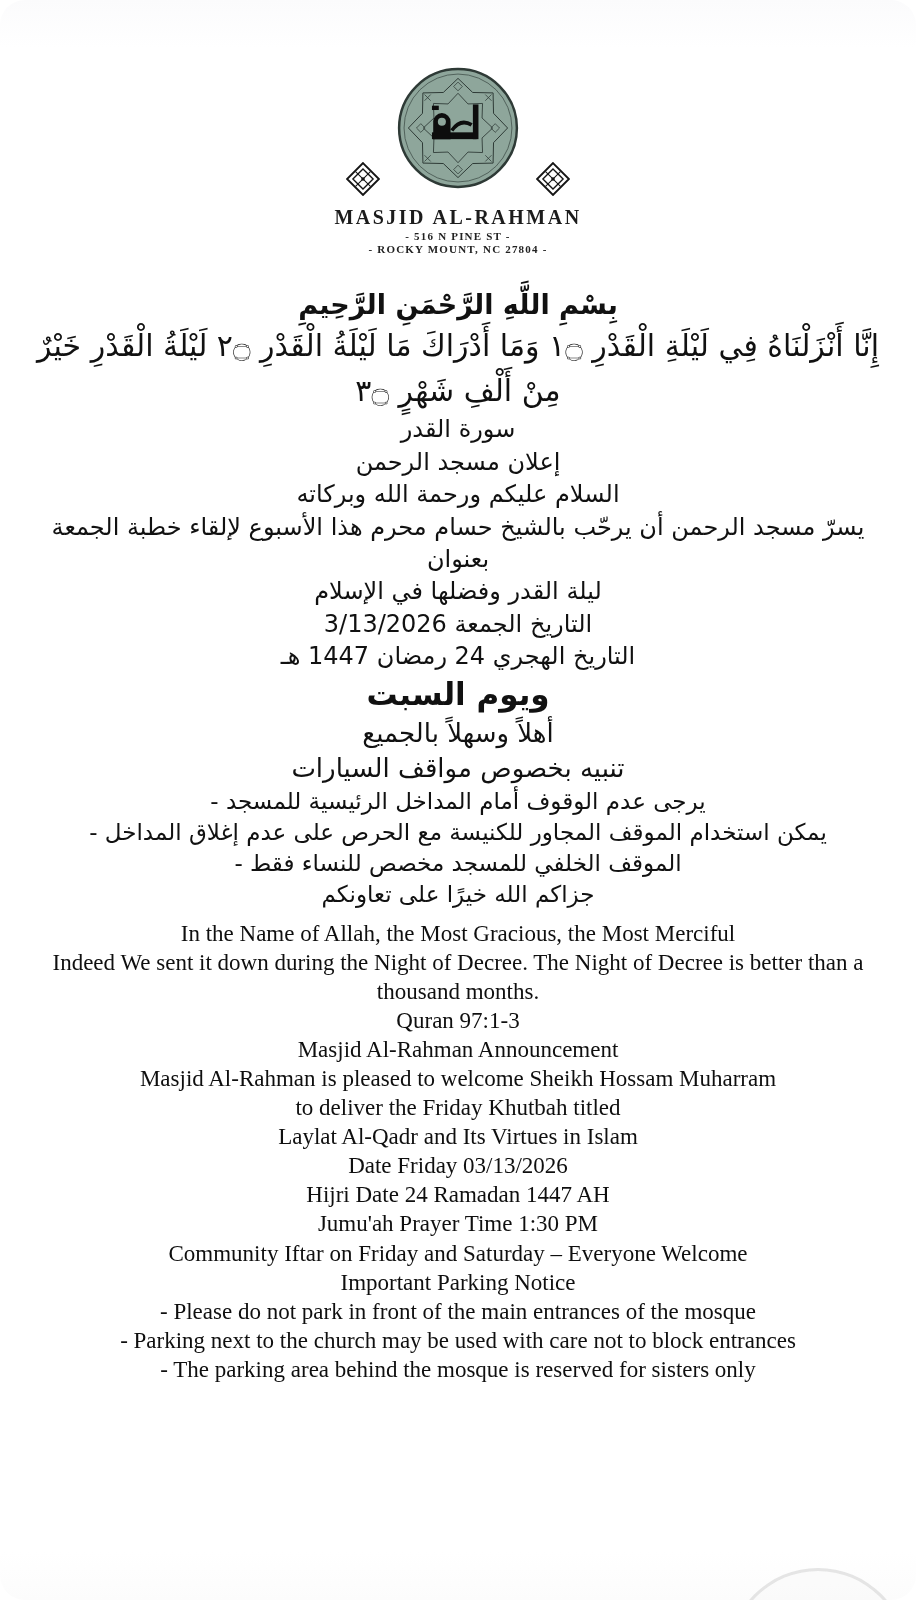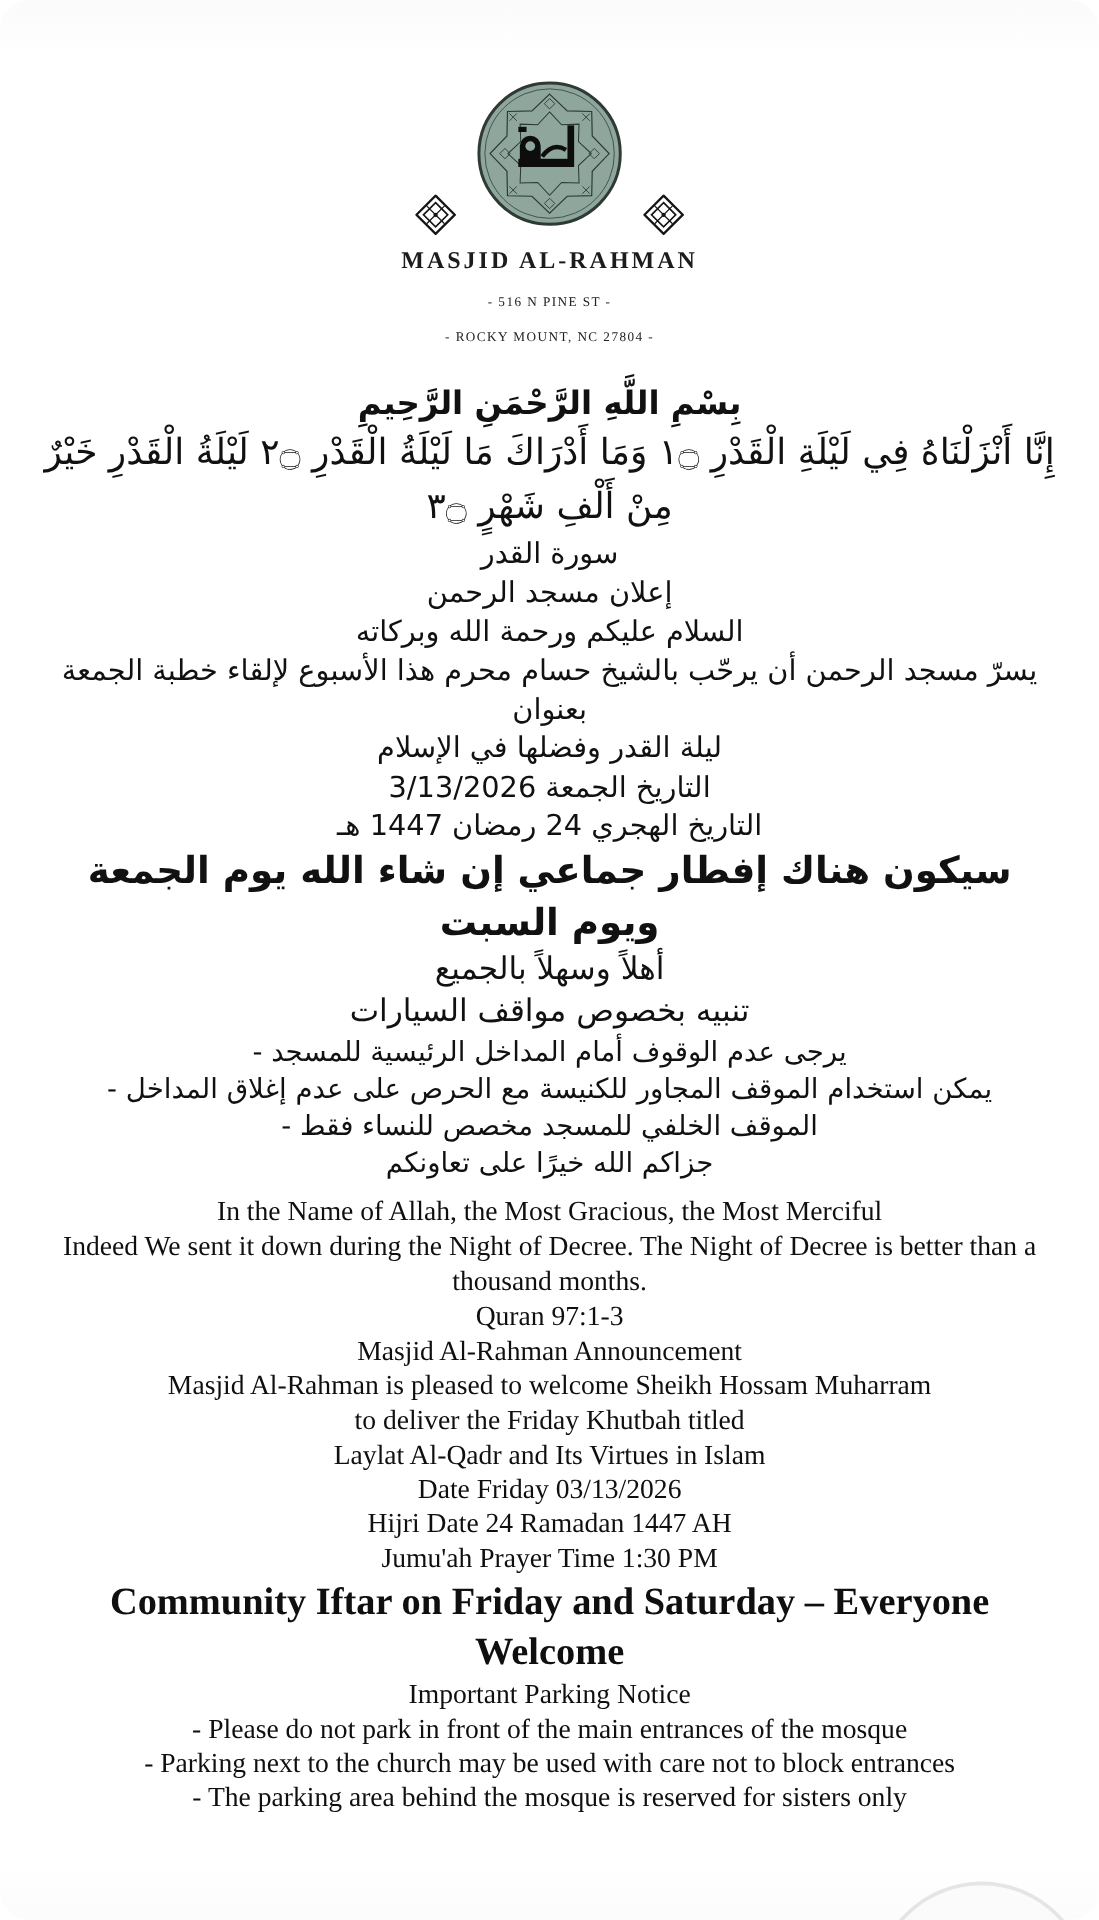--- a/index.html
+++ b/index.html
@@ -21,21 +21,21 @@
   }
   .logo-circle { width:124px; height:124px; display:block; }
   .ornament { width:34px; height:34px; margin-bottom:-6px; display:block; }
   .org-name {
     margin-top:16px;
     font-family:"Liberation Serif","DejaVu Serif",serif;
     font-weight:bold; font-size:20px; letter-spacing:2.5px; color:#1c1c1c;
   }
   .org-addr {
     font-family:"Liberation Serif","DejaVu Serif",serif;
-    font-weight:normal; font-size:11px; letter-spacing:1.2px; color:#222; margin-top:17px;
+    font-weight:bold; font-size:11px; letter-spacing:1.2px; color:#222; margin-top:1px;
   }
   
   .arabic {
     direction:rtl;
     font-family:"DejaVu Sans",sans-serif;
     margin-top:32px;
     line-height:1.35;
   }
   .arabic p { margin:0 auto; max-width:860px; }
   .ar-bismillah { font-size:27px; font-weight:bold; margin-bottom:4px; }
@@ -46,21 +46,21 @@
   .ar-parking { font-size:23px; margin-top:8px; }
   
   .english {
     font-family:"Liberation Serif","DejaVu Serif",serif;
     margin-top:10px;
     font-size:23px;
     line-height:1.26;
     color:#0f0f0f;
   }
   .english p { margin:0 auto; max-width:836px; }
-  .en-bold { font-weight:bold; font-size:32px; line-height:1.3; margin:4px auto; max-width:760px; }
+  .en-bold { font-weight:normal; font-size:23px; line-height:1.3; margin:4px auto; max-width:760px; }
   
   .watermark {
     position:absolute; left:728px; top:1568px;
     width:180px; height:180px; border-radius:50%;
     border:3px solid rgba(205,205,205,0.5);
     background:rgba(245,245,245,0.35);
   }
 </style>
 </head>
 <body>
@@ -108,21 +108,20 @@
   <div class="arabic">
     <p class="ar-bismillah">بِسْمِ اللَّهِ الرَّحْمَنِ الرَّحِيمِ</p>
     <p class="ar-verse">إِنَّا أَنْزَلْنَاهُ فِي لَيْلَةِ الْقَدْرِ ١۝ وَمَا أَدْرَاكَ مَا لَيْلَةُ الْقَدْرِ ٢۝ لَيْلَةُ الْقَدْرِ خَيْرٌ مِنْ أَلْفِ شَهْرٍ ٣۝</p>
     <p class="ar-line">سورة القدر</p>
     <p class="ar-line">إعلان مسجد الرحمن</p>
     <p class="ar-line">السلام عليكم ورحمة الله وبركاته</p>
     <p class="ar-line">يسرّ مسجد الرحمن أن يرحّب بالشيخ حسام محرم هذا الأسبوع لإلقاء خطبة الجمعة بعنوان</p>
     <p class="ar-line">ليلة القدر وفضلها في الإسلام</p>
     <p class="ar-line">التاريخ الجمعة 3/13/2026</p>
     <p class="ar-line">التاريخ الهجري 24 رمضان 1447 هـ</p>
-    <p class="ar-big-bold">سيكون هناك إفطار جماعي إن شاء الله يوم الجمعة</p>
     <p class="ar-big-bold" style="margin-top:0;">ويوم السبت</p>
     <p class="ar-bold">أهلاً وسهلاً بالجميع</p>
     <p class="ar-bold">تنبيه بخصوص مواقف السيارات</p>
     <p class="ar-parking">يرجى عدم الوقوف أمام المداخل الرئيسية للمسجد -</p>
     <p class="ar-parking">يمكن استخدام الموقف المجاور للكنيسة مع الحرص على عدم إغلاق المداخل -</p>
     <p class="ar-parking">الموقف الخلفي للمسجد مخصص للنساء فقط -</p>
     <p class="ar-parking">جزاكم الله خيرًا على تعاونكم</p>
   </div>
 
   <div class="english">

